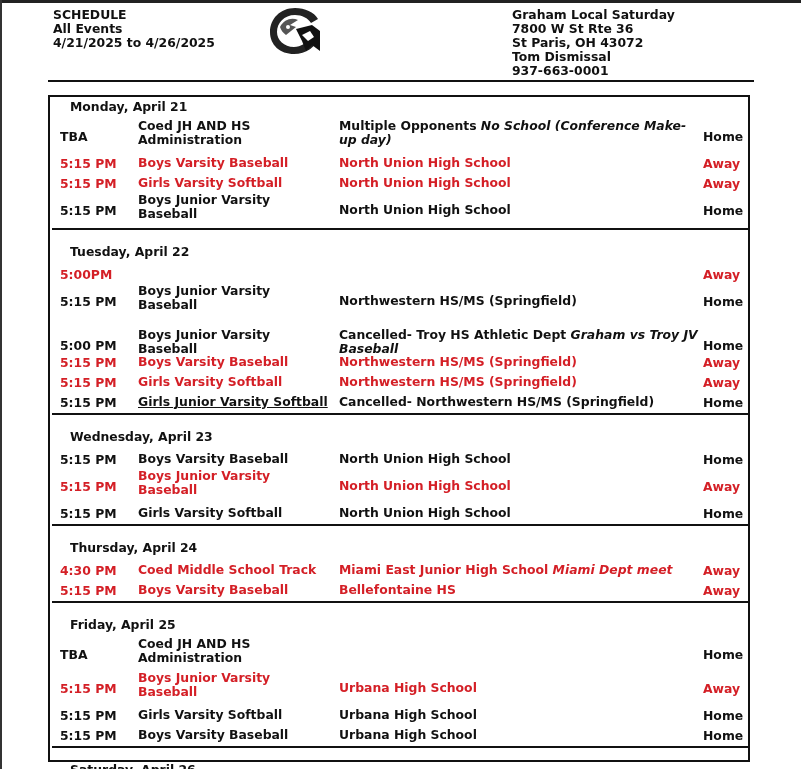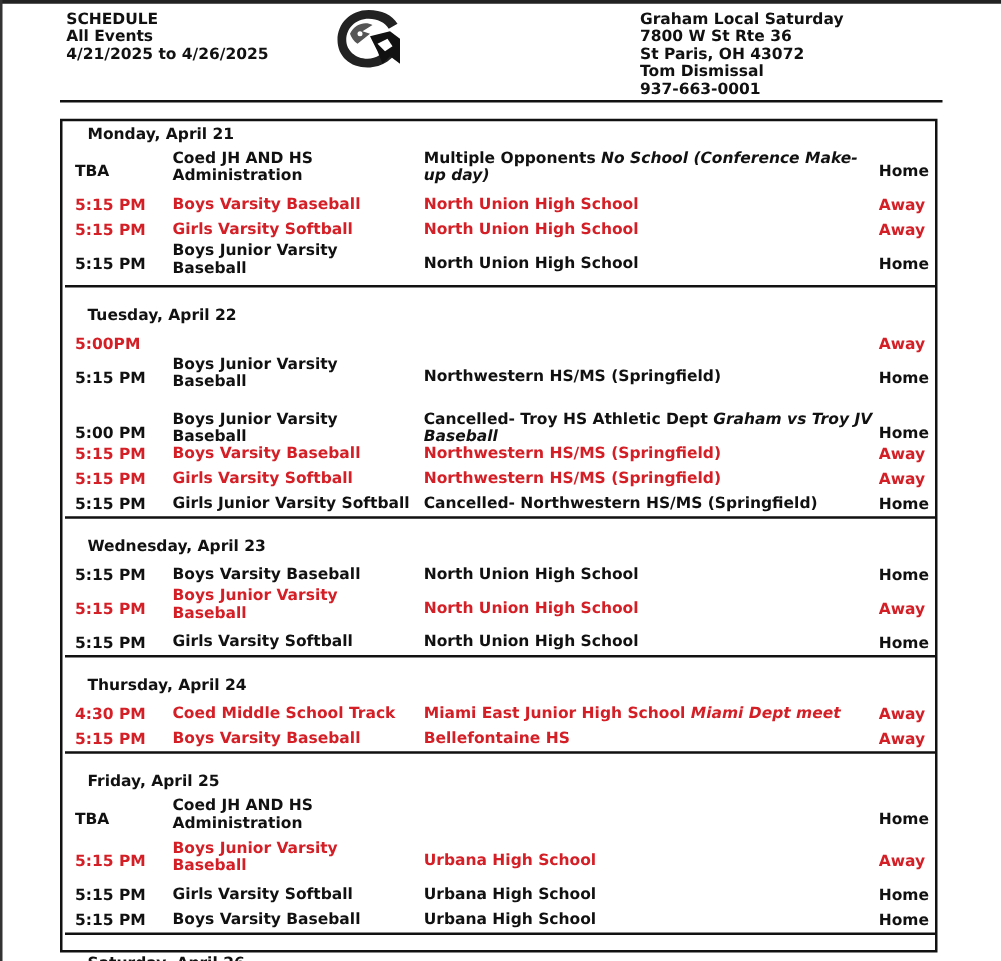--- a/index.html
+++ b/index.html
@@ -105,21 +105,21 @@
       <div class="c-ha" style="top: 3px;">Away</div>
     </div>
     <div class="row red" style="top: 275px; height: 20px;">
       <div class="c-time" style="top: 3px;">5:15 PM</div>
       <div class="c-act" style="top: 3px;">Girls Varsity Softball</div>
       <div class="c-opp" style="top: 3px;"><span>Northwestern HS/MS (Springfield)</span></div>
       <div class="c-ha" style="top: 3px;">Away</div>
     </div>
     <div class="row" style="top: 295px; height: 20px;">
       <div class="c-time" style="top: 3px;">5:15 PM</div>
-      <div class="c-act" style="top: 3px;">Girls Junior Varsity Softball</div>
+      <div class="c-act" style="top: 3px; text-decoration: underline;">Girls Junior Varsity Softball</div>
       <div class="c-opp" style="top: 3px;"><span>Cancelled- Northwestern HS/MS (Springfield)</span></div>
       <div class="c-ha" style="top: 3px;">Home</div>
     </div>
     <div class="sep" style="top: 316px;"></div>
     <div class="day-title" style="top: 332px;">Wednesday, April 23</div>
     <div class="row" style="top: 352px; height: 20px;">
       <div class="c-time" style="top: 3px;">5:15 PM</div>
       <div class="c-act" style="top: 3px;">Boys Varsity Baseball</div>
       <div class="c-opp" style="top: 3px;"><span>North Union High School</span></div>
       <div class="c-ha" style="top: 3px;">Home</div>

